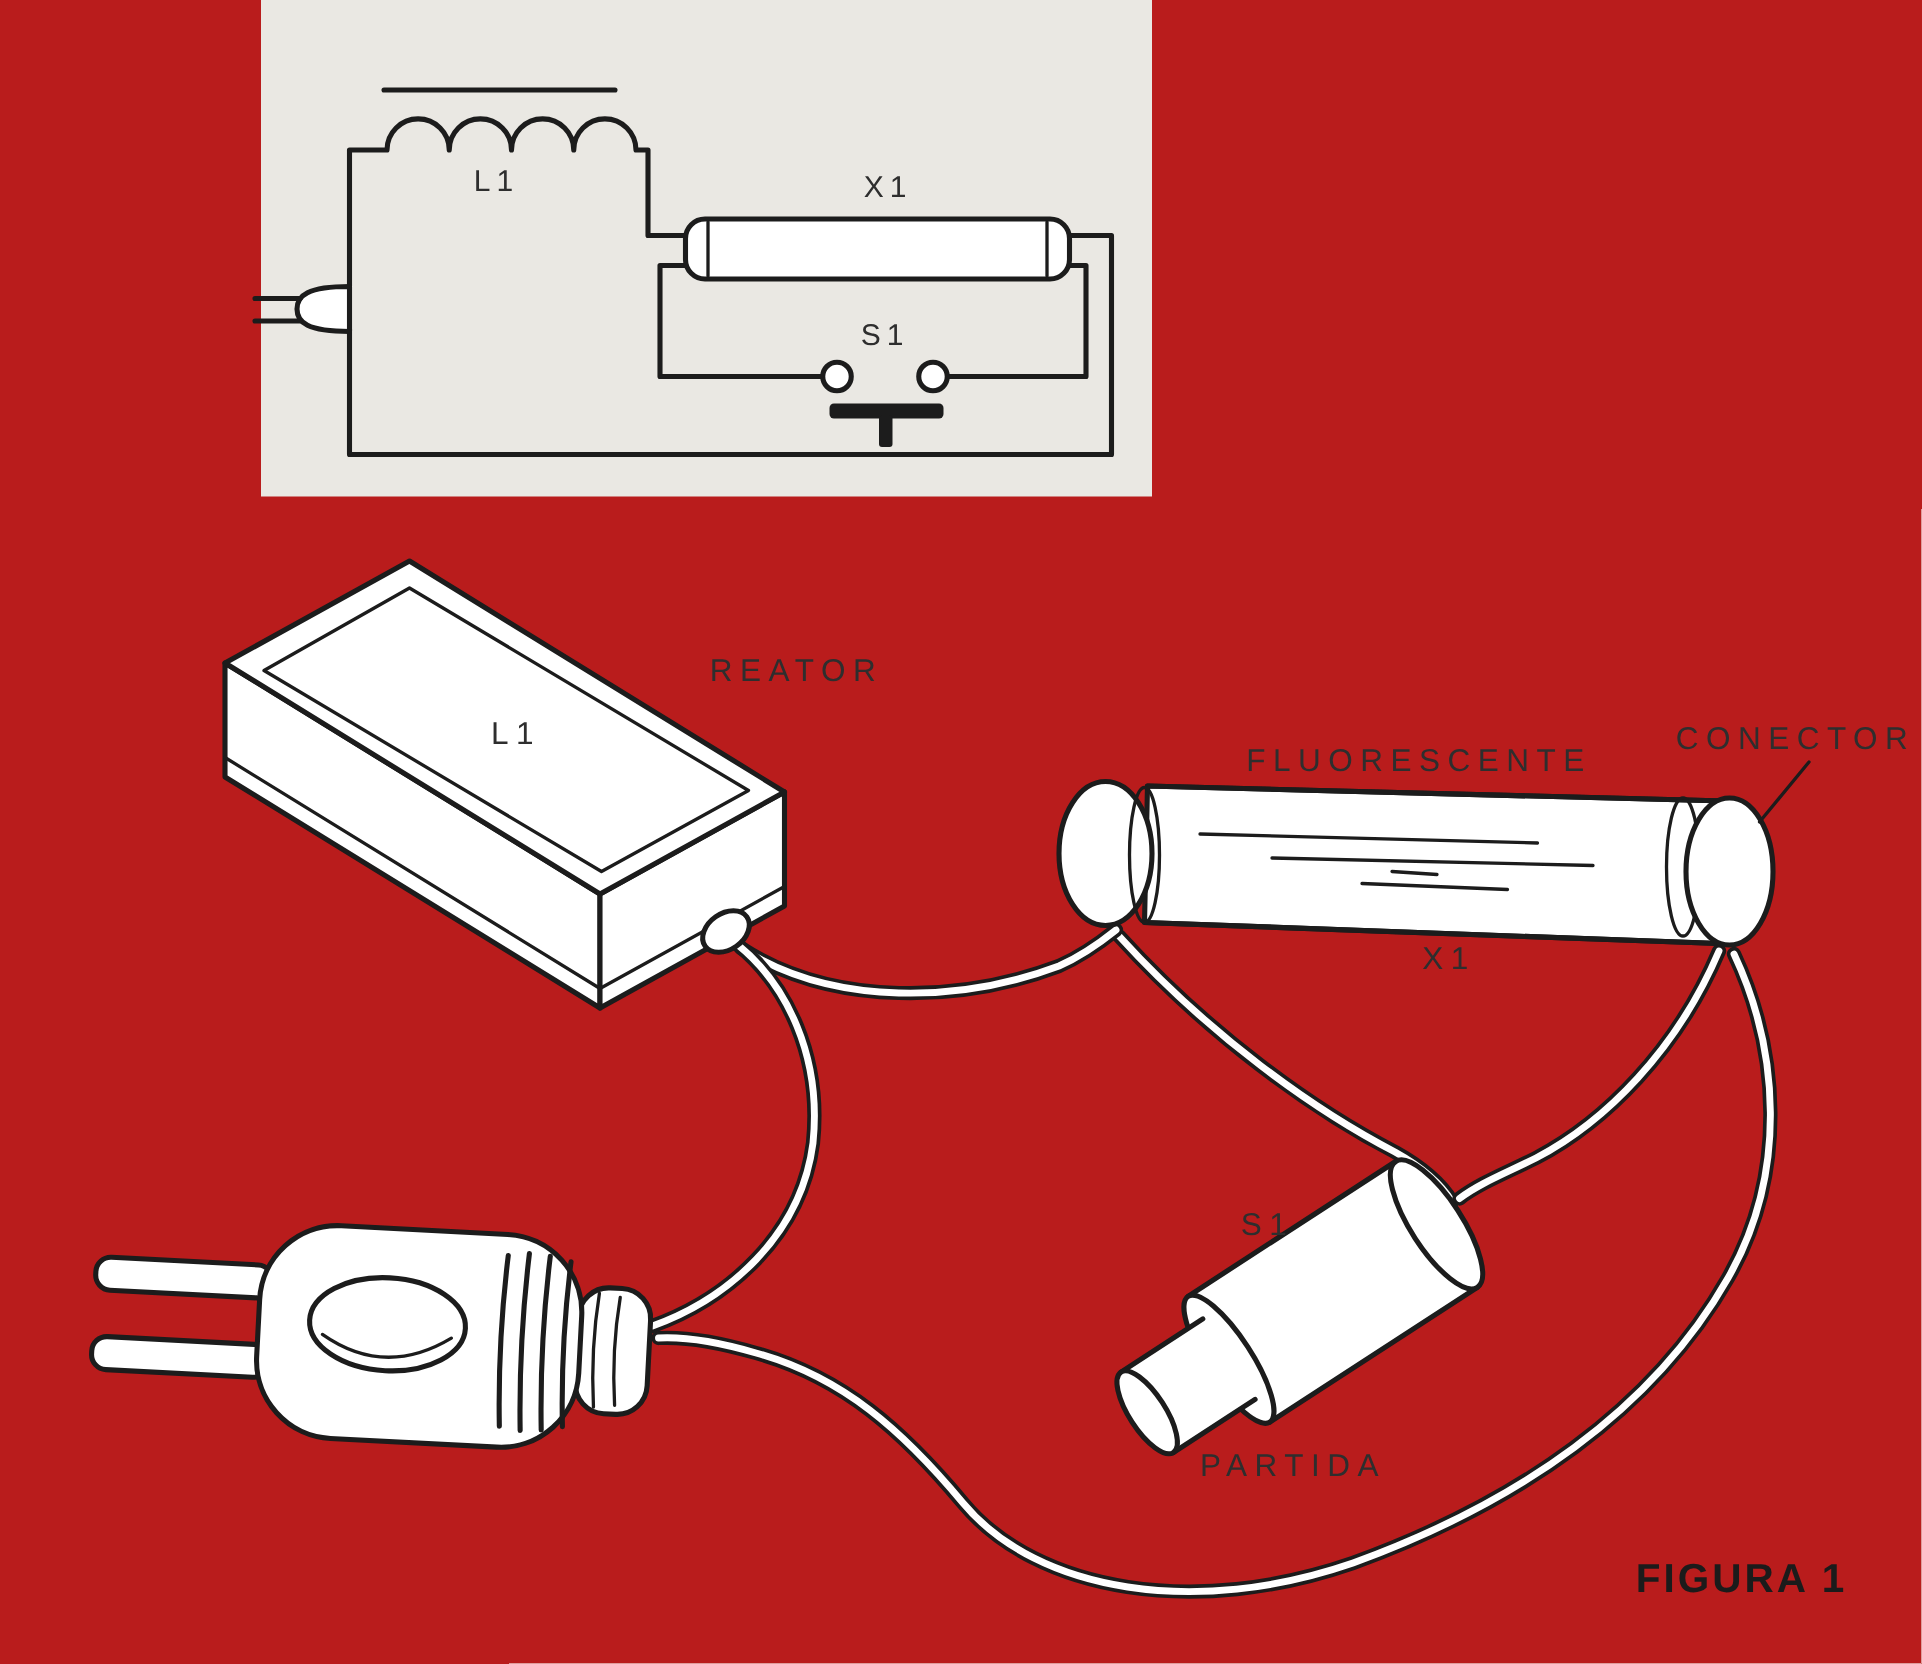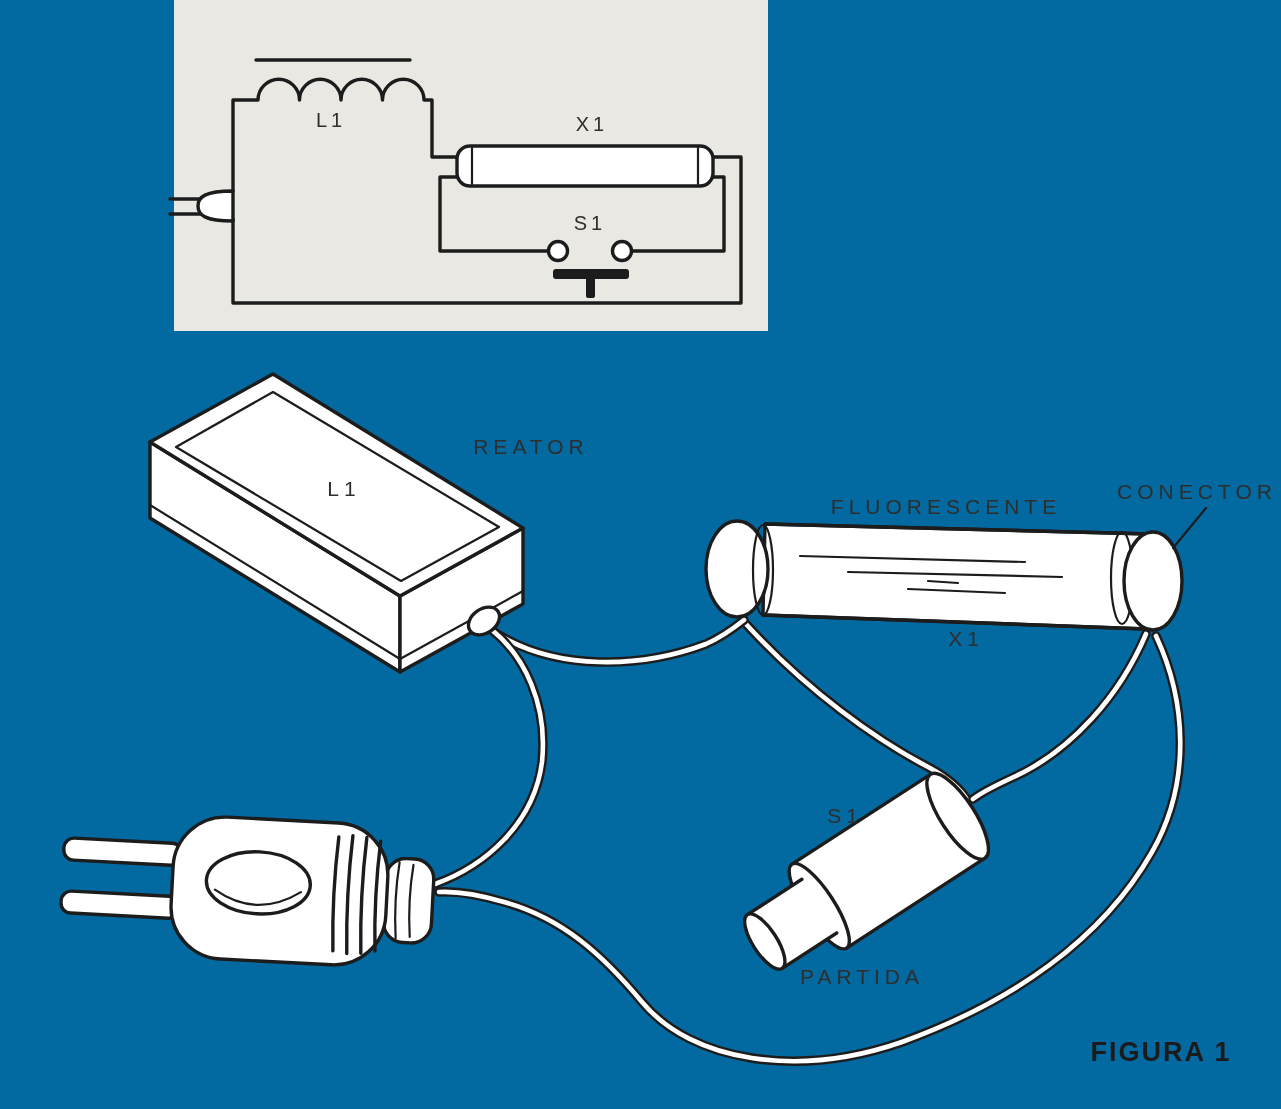--- a/index.html
+++ b/index.html
@@ -1,16 +1,16 @@
 <!DOCTYPE html>
 <html style="--ink: #1c1c1c; --paper: #ffffff; --panel: #eae8e3;"><head>
 <meta charset="utf-8">
 <style>
   html,body { margin:0; padding:0; background:#ffffff; }
-  .stage { position:relative; width:1281px; height:1109px; background:#0369a1; overflow:hidden; }
+  .stage { position:relative; width:1281px; height:1109px; background:#b91c1c; overflow:hidden; }
   svg { display:block; }
 
   .w  { fill:none; stroke:var(--ink,#1c1c1c); stroke-width:3.4; stroke-linecap:round; stroke-linejoin:round; }
   .wf { fill:var(--paper,#ffffff); stroke:var(--ink,#1c1c1c); stroke-width:3.4; stroke-linejoin:round; }
   .thin { stroke-width:2.2; }
   .blk { fill:var(--ink,#1c1c1c); stroke:none; }
   .cu { fill:none; stroke:var(--ink,#1c1c1c); stroke-width:9.5; stroke-linecap:round; }
   .co { fill:none; stroke:var(--paper,#ffffff); stroke-width:4.6; stroke-linecap:round; }
   .panel { fill:var(--panel,#e9e7e2); stroke:none; }
 

